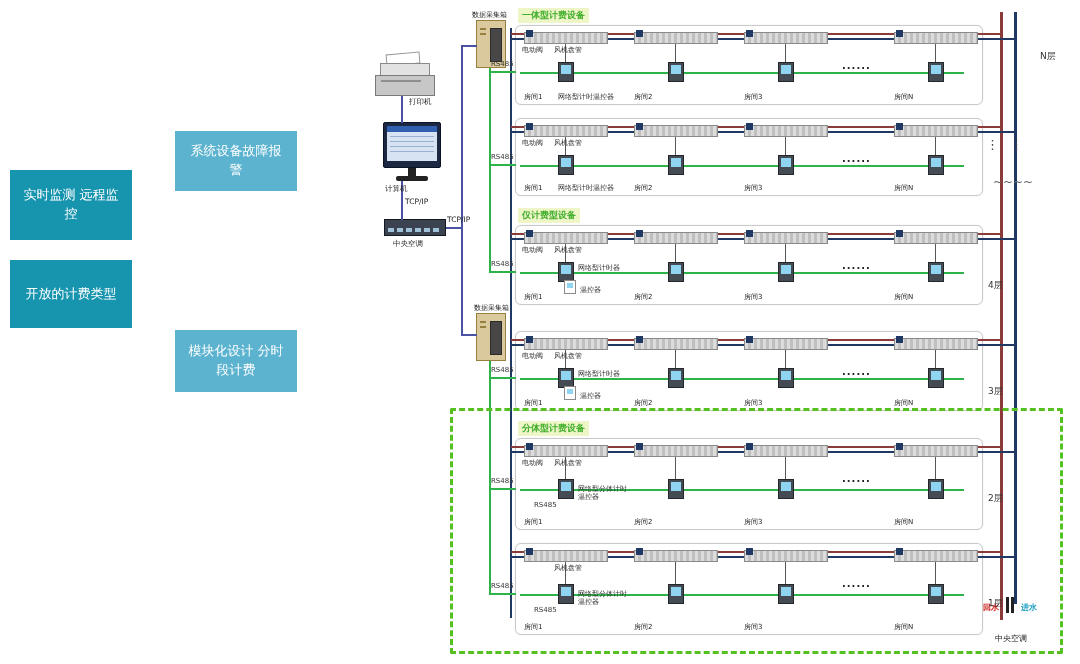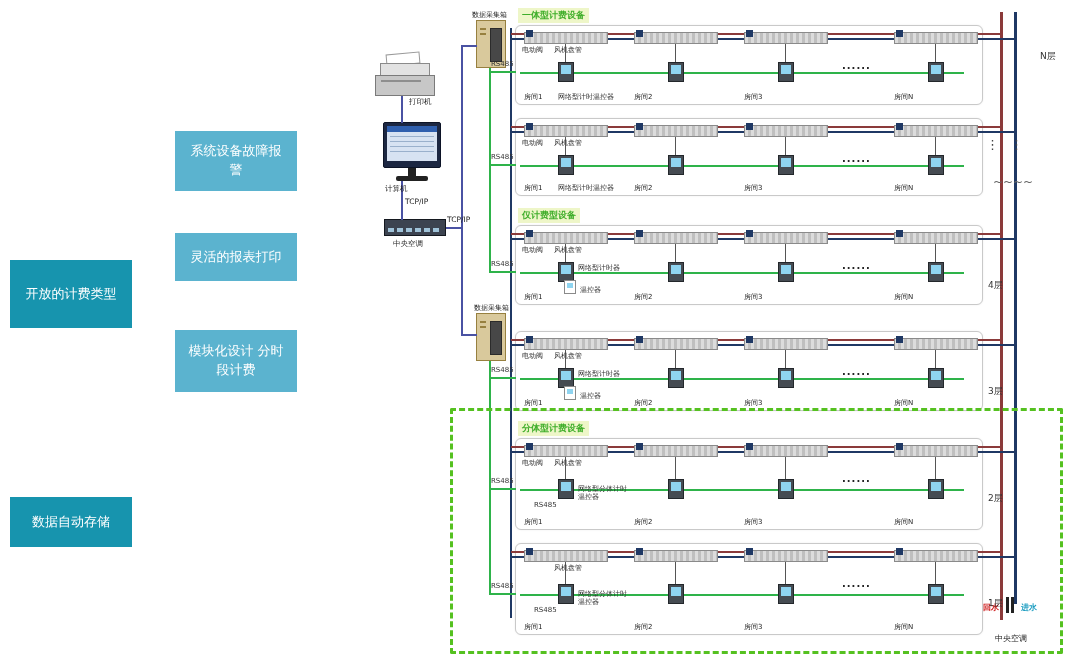--- a/index.html
+++ b/index.html
@@ -33,25 +33,24 @@
   .rs485-lbl{font-size:7px;color:#333}
   .dots-lbl{font-size:10px;font-weight:bold;letter-spacing:1px;color:#222}
   .floor-lbl{font-size:9px;color:#333}
   .dashed-zone{position:absolute;border:3px dashed #55c120;z-index:9;border-radius:2px}
 </style>
 </head>
 <body>
 
 <div id="stage">
 
+  <div class="feature dark" style="left:10px;top:170px;width:122px;height:70px">实时监测 远程监控</div>
   <div class="feature dark" style="left:10px;top:260px;width:122px;height:68px">开放的计费类型</div>
-  <div class="feature dark" style="left:10px;top:497px;width:122px;height:50px">数据自动存储</div>
 
   <div class="feature light" style="left:175px;top:131px;width:122px;height:60px">系统设备故障报警</div>
-  <div class="feature light" style="left:175px;top:233px;width:122px;height:48px">灵活的报表打印</div>
   <div class="feature light" style="left:175px;top:330px;width:122px;height:62px">模块化设计 分时段计费</div>
 
   <div class="wire" style="left:401px;top:96px;width:2px;height:27px"></div>
   <div class="wire" style="left:401px;top:181px;width:2px;height:39px"></div>
   <div class="wire" style="left:446px;top:227px;width:16px;height:2px"></div>
   <div class="wire" style="left:461px;top:45px;width:2px;height:290px"></div>
   <div class="wire" style="left:461px;top:45px;width:16px;height:2px"></div>
   <div class="wire" style="left:461px;top:334px;width:16px;height:2px"></div>
 
   <div class="green-stub" style="left:489px;top:68px;width:2px;height:203px"></div>

